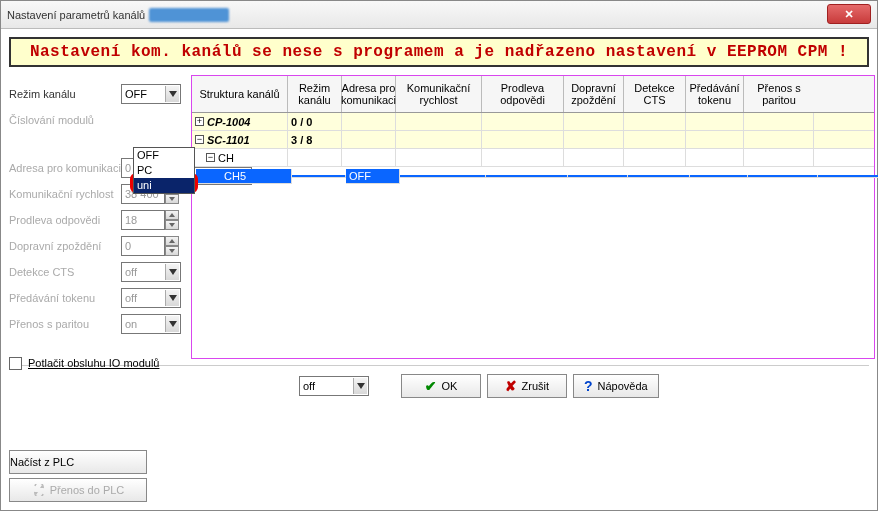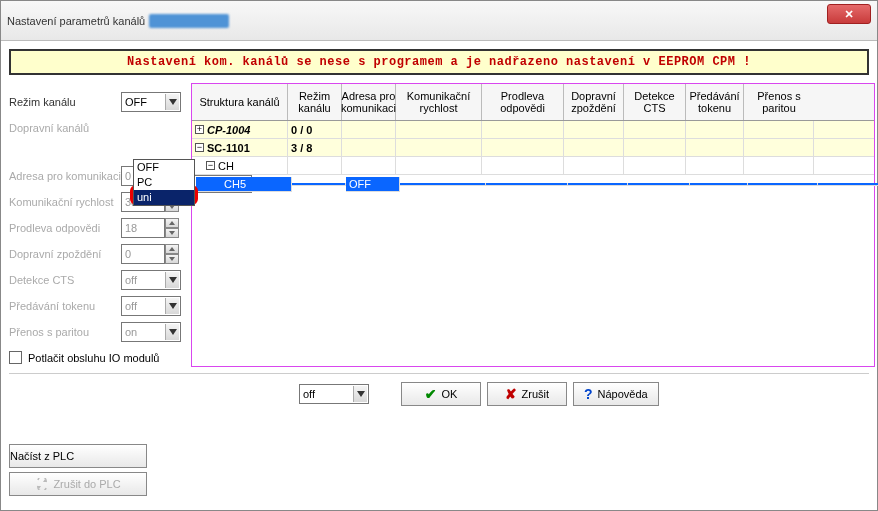--- a/index.html
+++ b/index.html
@@ -1,42 +1,42 @@
 <!DOCTYPE html>
 <html><head>
 <meta charset="utf-8">
 <style>
 * { box-sizing: border-box; margin: 0; padding: 0; font-family: Tahoma, sans-serif; font-size: 11px; }
 body { background: #fff; width: 878px; height: 511px; overflow: hidden; }
 
 .window { width: 878px; height: 511px; background: #fff; border: 1px solid #888; }
-.titlebar { height: 40px; background: linear-gradient(#f8f8f8,#e8e8e8); border-bottom: 1px solid #bbb; display: flex; align-items: center; padding: 12px 6px; position: relative; }
+.titlebar { height: 28px; background: linear-gradient(#f8f8f8,#e8e8e8); border-bottom: 1px solid #bbb; display: flex; align-items: center; padding: 12px 6px; position: relative; }
 .titlebar-text { color: #333; }
 .redact { display: inline-block; width: 80px; height: 14px; background: #4f93d6; border-radius: 2px; filter: blur(1px); margin-left: 4px; vertical-align: middle; }
 .closebtn { position: absolute; right: 6px; top: 3px; width: 44px; height: 20px; background: linear-gradient(#e56a6a,#c83b3b); border: 1px solid #a02020; border-radius: 3px; display: flex; align-items: center; justify-content: center; color: #fff; font-weight: bold; font-size: 13px; }
 
 .content { padding: 6px 8px 4px 8px; }
 .banner { border: 2px solid #333; background: #ffffcc; text-align: center; padding: 4px 0; margin: 2px 0 8px 0; }
-.banner-text { font-family: "Courier New", monospace; font-size: 12px; font-weight: bold; color: #c00000; letter-spacing: 0.5px; }
+.banner-text { font-family: "Courier New", monospace; font-size: 16px; font-weight: bold; color: #c00000; letter-spacing: 0.5px; }
 
 .main { display: flex; gap: 10px; height: 284px; }
 .left { width: 208px; padding-top: 4px; }
 .row { display: flex; align-items: center; margin: 4px 0; height: 22px; }
 .row label { width: 112px; color: #333; }
 .row.disabled label { color: #aaa; }
 .sel { width: 60px; height: 20px; border: 1px solid #777; background: #fff; display: flex; align-items: center; padding: 0 3px; position: relative; cursor: pointer; }
 .sel .arrow { position: absolute; right: 1px; top: 1px; width: 14px; height: 16px; background: linear-gradient(#f4f4f4,#d8d8d8); border-left: 1px solid #aaa; display: flex; align-items: center; justify-content: center; }
 .sel .arrow svg { width: 8px; height: 6px; }
 .spin { display: inline-flex; }
 .spin .num { width: 44px; height: 20px; border: 1px solid #777; background: #fff; display: flex; align-items: center; padding: 0 3px; }
 .spin .btns { display: flex; flex-direction: column; }
 .spin .btns div { width: 14px; height: 10px; border: 1px solid #888; background: linear-gradient(#f4f4f4,#d8d8d8); display:flex; align-items:center; justify-content:center; }
 .spin .btns svg { width: 6px; height: 4px; }
 .spin.disabled .num, .sel.disabled { background: #fff; color: #999; }
-.chk { display: flex; align-items: center; margin-top: 8px; }
+.chk { display: flex; margin-top: 22px; text-decoration: underline; }
 .chk-box { width: 13px; height: 13px; border: 1px solid #666; background: #fff; margin-right: 6px; }
 
 .dropdown { position: absolute; left: 132px; top: 118px; width: 62px; background: #fff; border: 1px solid #555; z-index: 5; }
 .dropdown div { padding: 1px 3px; height: 15px; line-height: 13px; }
 .dropdown .hi { background: #0a246a; color: #fff; }
 .red-outline { position: absolute; border: 3px solid #e00; border-radius: 6px; pointer-events: none; }
 
 .right { flex: 1; border: 1px solid #d946ef; background: #fff; display: flex; flex-direction: column; }
 .grid-head { display: grid; grid-template-columns: 96px 54px 54px 86px 82px 60px 62px 58px 70px 60px; background: #f6f6f6; border-bottom: 1px solid #999; }
 .grid-head div { border-right: 1px solid #bbb; padding: 4px 3px; text-align: center; height: 36px; display: flex; align-items: center; justify-content: center; line-height: 1.1; }
@@ -89,21 +89,21 @@
             <span>OFF</span>
             <span class="arrow">
                 <svg viewBox="0 0 8 6">
                   <path d="M0 0 L8 0 L4 6 Z" fill="#333"></path>
                 </svg>
               </span>
           </div>
         </div>
 
         <div class="row disabled">
-          <label>Dopravní kanálů</label>
+          <label>Číslování modulů</label>
         </div>
 
         <div style="height:18px"></div>
 
         <div class="row disabled">
           <label>Adresa pro komunikaci</label>
           <div class="spin disabled">
             <div class="num">
                 <span>0</span>
               </div>
@@ -228,21 +228,21 @@
 
         <div style="height:72px"></div>
         <div class="loadbtn">
           <span>Načíst z PLC</span>
         </div>
         <div class="savebtn">
           <svg viewBox="0 0 14 12">
               <path d="M3 2 A4 4 0 0 1 11 4 M11 10 A4 4 0 0 1 3 8" fill="none" stroke="#bbb" stroke-width="1.5"></path>
               <path d="M10 1 L12 4 L8 4 Z M4 11 L2 8 L6 8 Z" fill="#bbb"></path>
             </svg>
-          <span>Zrušit do PLC</span>
+          <span>Přenos do PLC</span>
         </div>
       </div>
 
       <div class="right">
         <div class="grid-head" id="ghead">
             <div>Struktura kanálů</div>
             <div>Režim kanálu</div>
             <div>Adresa pro komunikaci</div>
             <div>Komunikační rychlost</div>
             <div>Prodleva odpovědi</div>
@@ -263,21 +263,21 @@
               <div></div>
               <div></div>
               <div></div>
               <div></div>
               <div></div>
               <div></div>
             </div>
             <div class="grow ylw">
               <div class="str-col indent0">
                 <span class="tree-icon">−</span>
-                <span style="font-weight: bold;">SC-1101</span>
+                <span style="font-weight: bold; font-style: italic;">SC-1101</span>
               </div>
               <div style="font-weight: bold; text-align: right;">3 / 8</div>
               <div></div>
               <div></div>
               <div></div>
               <div></div>
               <div></div>
               <div></div>
               <div></div>
               <div></div>

